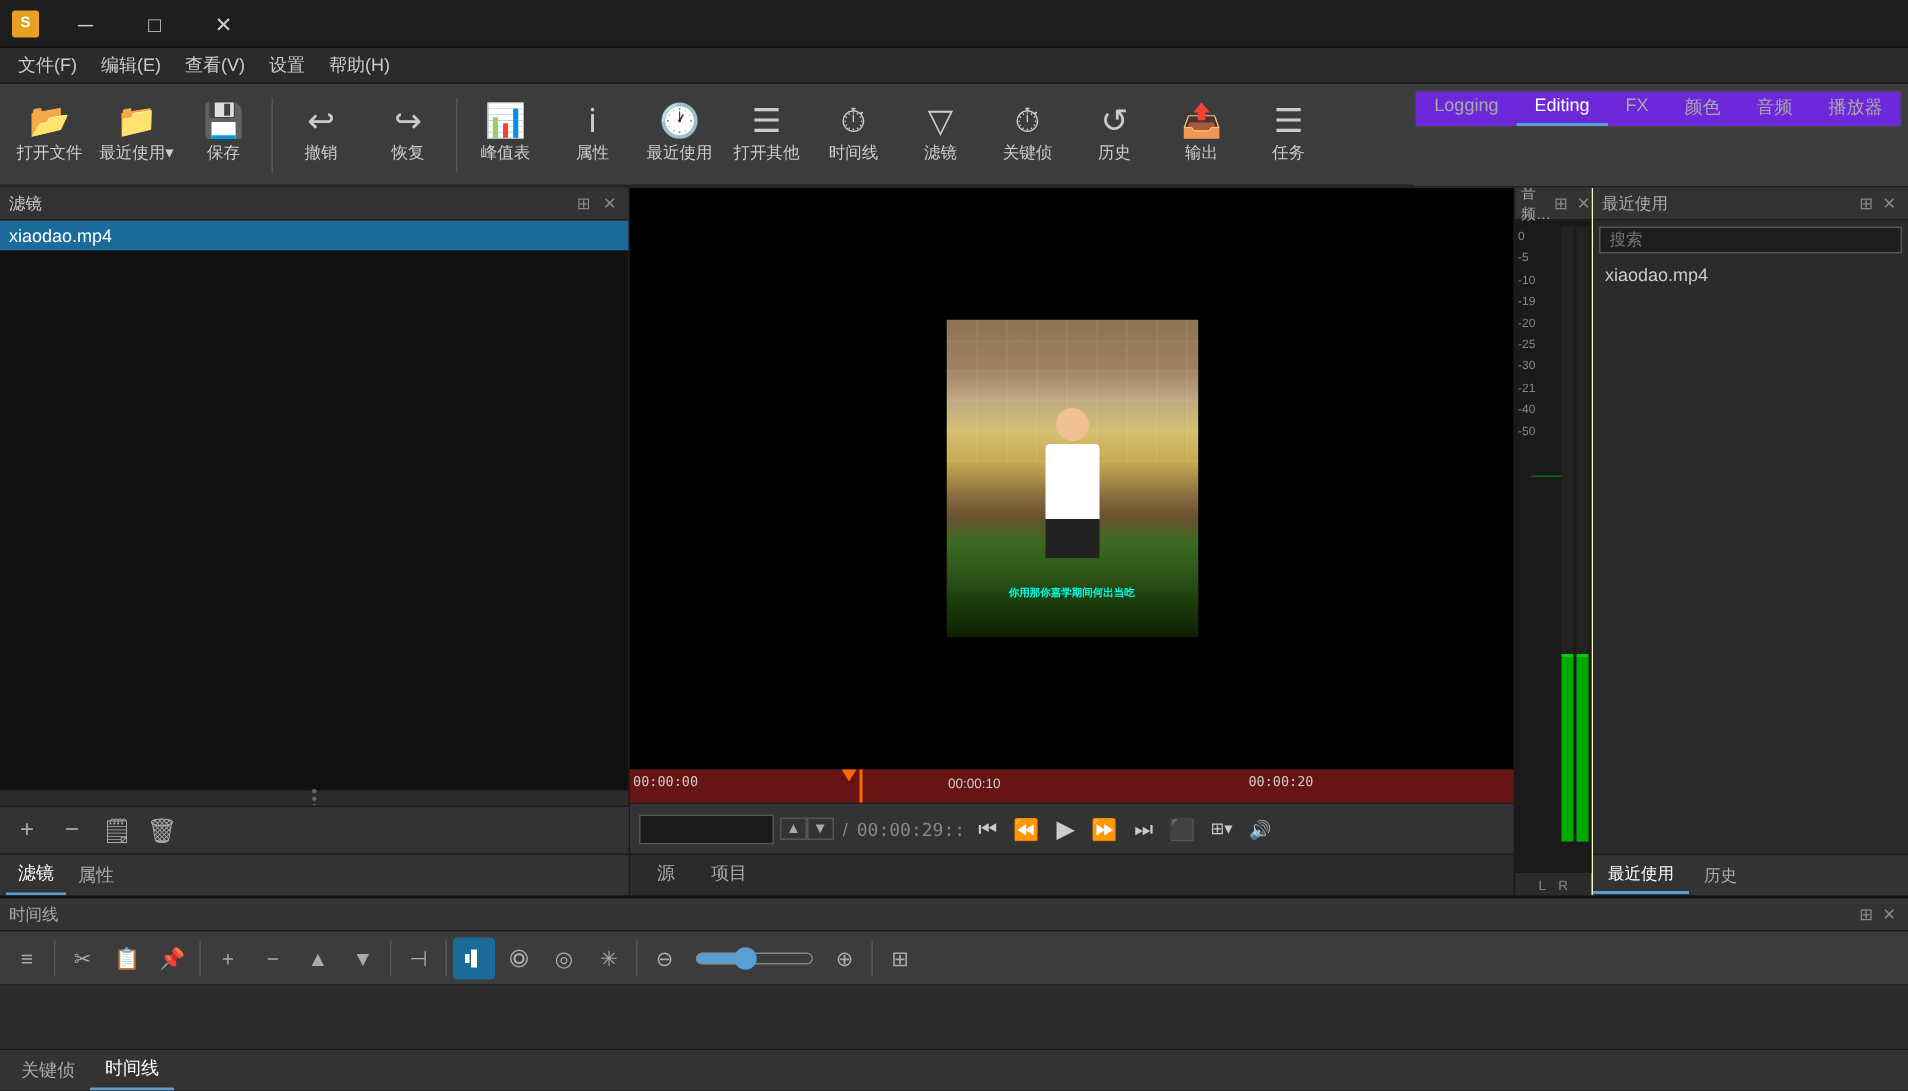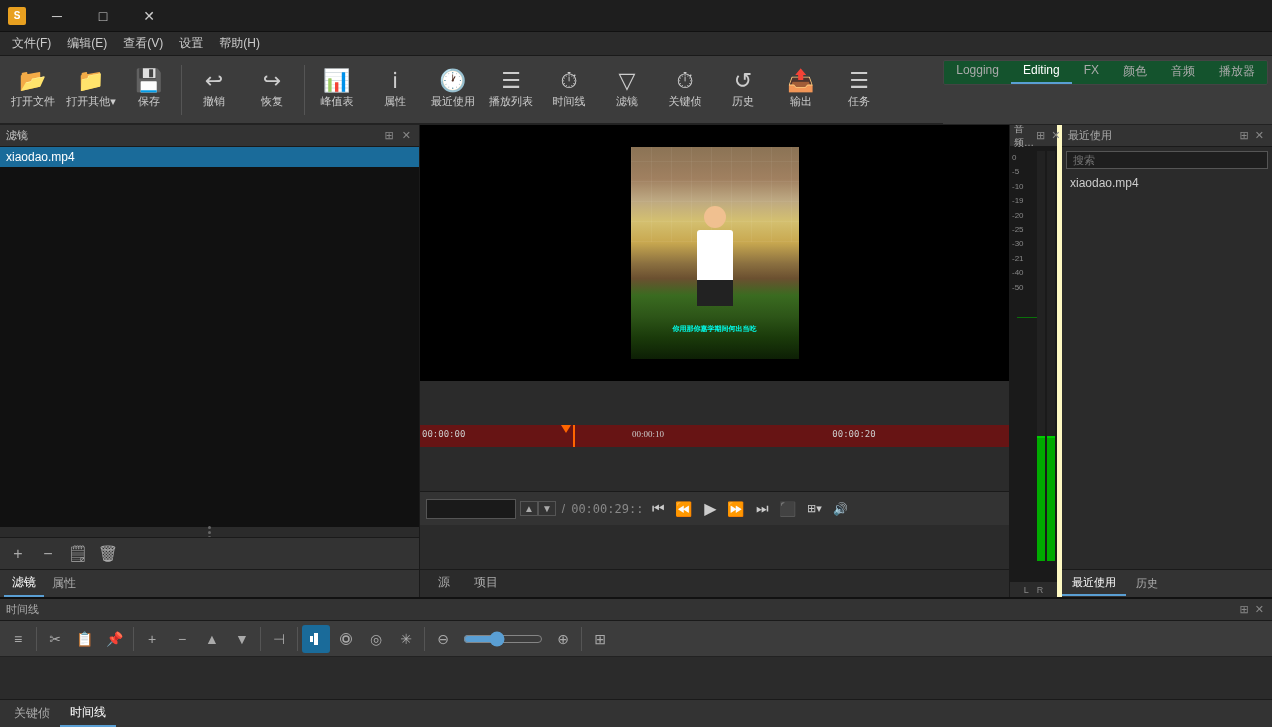--- a/index.html
+++ b/index.html
@@ -473,21 +473,21 @@
   </div>
 
   <div style="display:flex; background:#3c3c3c; border-bottom:1px solid #222; position:relative;">
     <div id="toolbar" style="height:68px; display:flex; align-items:center; padding:0 4px; flex:1;">
       <div class="toolbar-btn">
         <span class="tb-icon">📂</span>
         <span class="tb-label">打开文件</span>
       </div>
       <div class="toolbar-btn">
         <span class="tb-icon">📁</span>
-        <span class="tb-label">打开其他▾</span>
+        <span class="tb-label">最近使用▾</span>
       </div>
       <div class="toolbar-btn">
         <span class="tb-icon">💾</span>
         <span class="tb-label">保存</span>
       </div>
       <div class="toolbar-separator"></div>
       <div class="toolbar-btn">
         <span class="tb-icon">↩</span>
         <span class="tb-label">撤销</span>
       </div>
@@ -503,21 +503,21 @@
       <div class="toolbar-btn">
         <span class="tb-icon">ℹ</span>
         <span class="tb-label">属性</span>
       </div>
       <div class="toolbar-btn">
         <span class="tb-icon">🕐</span>
         <span class="tb-label">最近使用</span>
       </div>
       <div class="toolbar-btn">
         <span class="tb-icon">☰</span>
-        <span class="tb-label">播放列表</span>
+        <span class="tb-label">打开其他</span>
       </div>
       <div class="toolbar-btn">
         <span class="tb-icon">⏱</span>
         <span class="tb-label">时间线</span>
       </div>
       <div class="toolbar-btn">
         <span class="tb-icon">▽</span>
         <span class="tb-label">滤镜</span>
       </div>
       <div class="toolbar-btn">
@@ -532,21 +532,21 @@
         <span class="tb-icon">📤</span>
         <span class="tb-label">输出</span>
       </div>
       <div class="toolbar-btn">
         <span class="tb-icon">☰</span>
         <span class="tb-label">任务</span>
       </div>
     </div>
 
     <div style="display:flex; flex-direction:column; justify-content:flex-start; padding-top:4px; padding-right:4px;">
-      <div style="display:flex; gap:0; background:#14532d; border:1px solid #444; border-radius:2px;">
+      <div style="display:flex; gap:0; background:#6d28d9; border:1px solid #444; border-radius:2px;">
         <span class="layout-tab">Logging</span>
         <span class="layout-tab active">Editing</span>
         <span class="layout-tab">FX</span>
         <span class="layout-tab">颜色</span>
         <span class="layout-tab">音频</span>
         <span class="layout-tab">播放器</span>
       </div>
     </div>
   </div>
 
@@ -581,41 +581,41 @@
         <span class="filter-tool-btn">🗒</span>
         <span class="filter-tool-btn">🗑</span>
       </div>
 
       <div id="left-bottom-tabs">
         <span class="lb-tab active">滤镜</span>
         <span class="lb-tab">属性</span>
       </div>
     </div>
 
-    <div id="center-section" style="flex:1; display:flex; flex-direction:column; border-right:1px solid #1a1a1a; min-width:0;gap:44px;">
+    <div id="center-section" style="flex:1; display:flex; flex-direction:column; border-right:1px solid #1a1a1a; min-width:0;">
 
       <div class="video-preview-container">
         <div class="preview-img">
           <div class="pv-bg"></div>
           <div class="pv-wall-tile"></div>
           <div class="pv-person">
             <div class="pv-head"></div>
             <div class="pv-body"></div>
             <div class="pv-skirt"></div>
           </div>
           <div class="pv-subtitle-text">你用那你嘉学期间何出当吃</div>
         </div>
       </div>
 
       <div style="height:22px; background:#333; position:relative; margin:0 0 0 0;">
         <div style="position:absolute; left:0; right:0; top:0; height:100%; background:#8b0000; opacity:0.6;"></div>
         <div style="position:absolute; left:26%; top:0; width:2px; height:100%; background:#ff6600;"></div>
 
         <div style="position:absolute; left:2px; top:4px; font-size:9px; color:#ccc; font-family:monospace;">00:00:00</div>
-        <div style="position:absolute; left:36%; top:4px; font-size:9px; color:#ccc; font-family:Liberation Serif, serif;">00:00:10</div>
+        <div style="position:absolute; left:36%; top:4px; font-size:9px; color:#ccc; font-family:Liberation Sans, sans-serif;">00:00:10</div>
         <div style="position:absolute; left:70%; top:4px; font-size:9px; color:#ccc; font-family:monospace;">00:00:20</div>
 
         <div style="position:absolute; left:24%; top:0; width:0; height:0; border-left:5px solid transparent; border-right:5px solid transparent; border-top:8px solid #ff6600;"></div>
       </div>
 
       <div id="transport-bar">
         <input class="transport-time" type="text" style="">
         <div style="display:flex; align-items:center;">
           <button style="background:#333; border:1px solid #555; color:#aaa; padding:1px 3px; cursor:pointer; font-size:10px;">▲</button>
           <button style="background:#333; border:1px solid #555; color:#aaa; padding:1px 3px; cursor:pointer; font-size:10px;">▼</button>
@@ -632,21 +632,21 @@
         <button class="transport-btn" style="font-size:11px;">⊞▾</button>
         <span class="transport-volume-btn">🔊</span>
       </div>
 
       <div id="source-project-tabs">
         <span class="sp-tab">源</span>
         <span class="sp-tab">项目</span>
       </div>
     </div>
 
-    <div id="right-audio-section" style="width:52px; display:flex; flex-direction:column; border-right:5px solid #fef9c3;">
+    <div id="right-audio-section" style="width:52px; display:flex; flex-direction:column; border-right:1px solid #fef9c3;">
       <div class="right-panel-header">
         <span>音频…</span>
         <div style="display:flex; gap:2px;">
           <span class="panel-header-btn">⊞</span>
           <span class="panel-header-btn">✕</span>
         </div>
       </div>
 
       <div id="audio-meter" style="flex:1; position:relative; background:#1a1a1a;">
 

